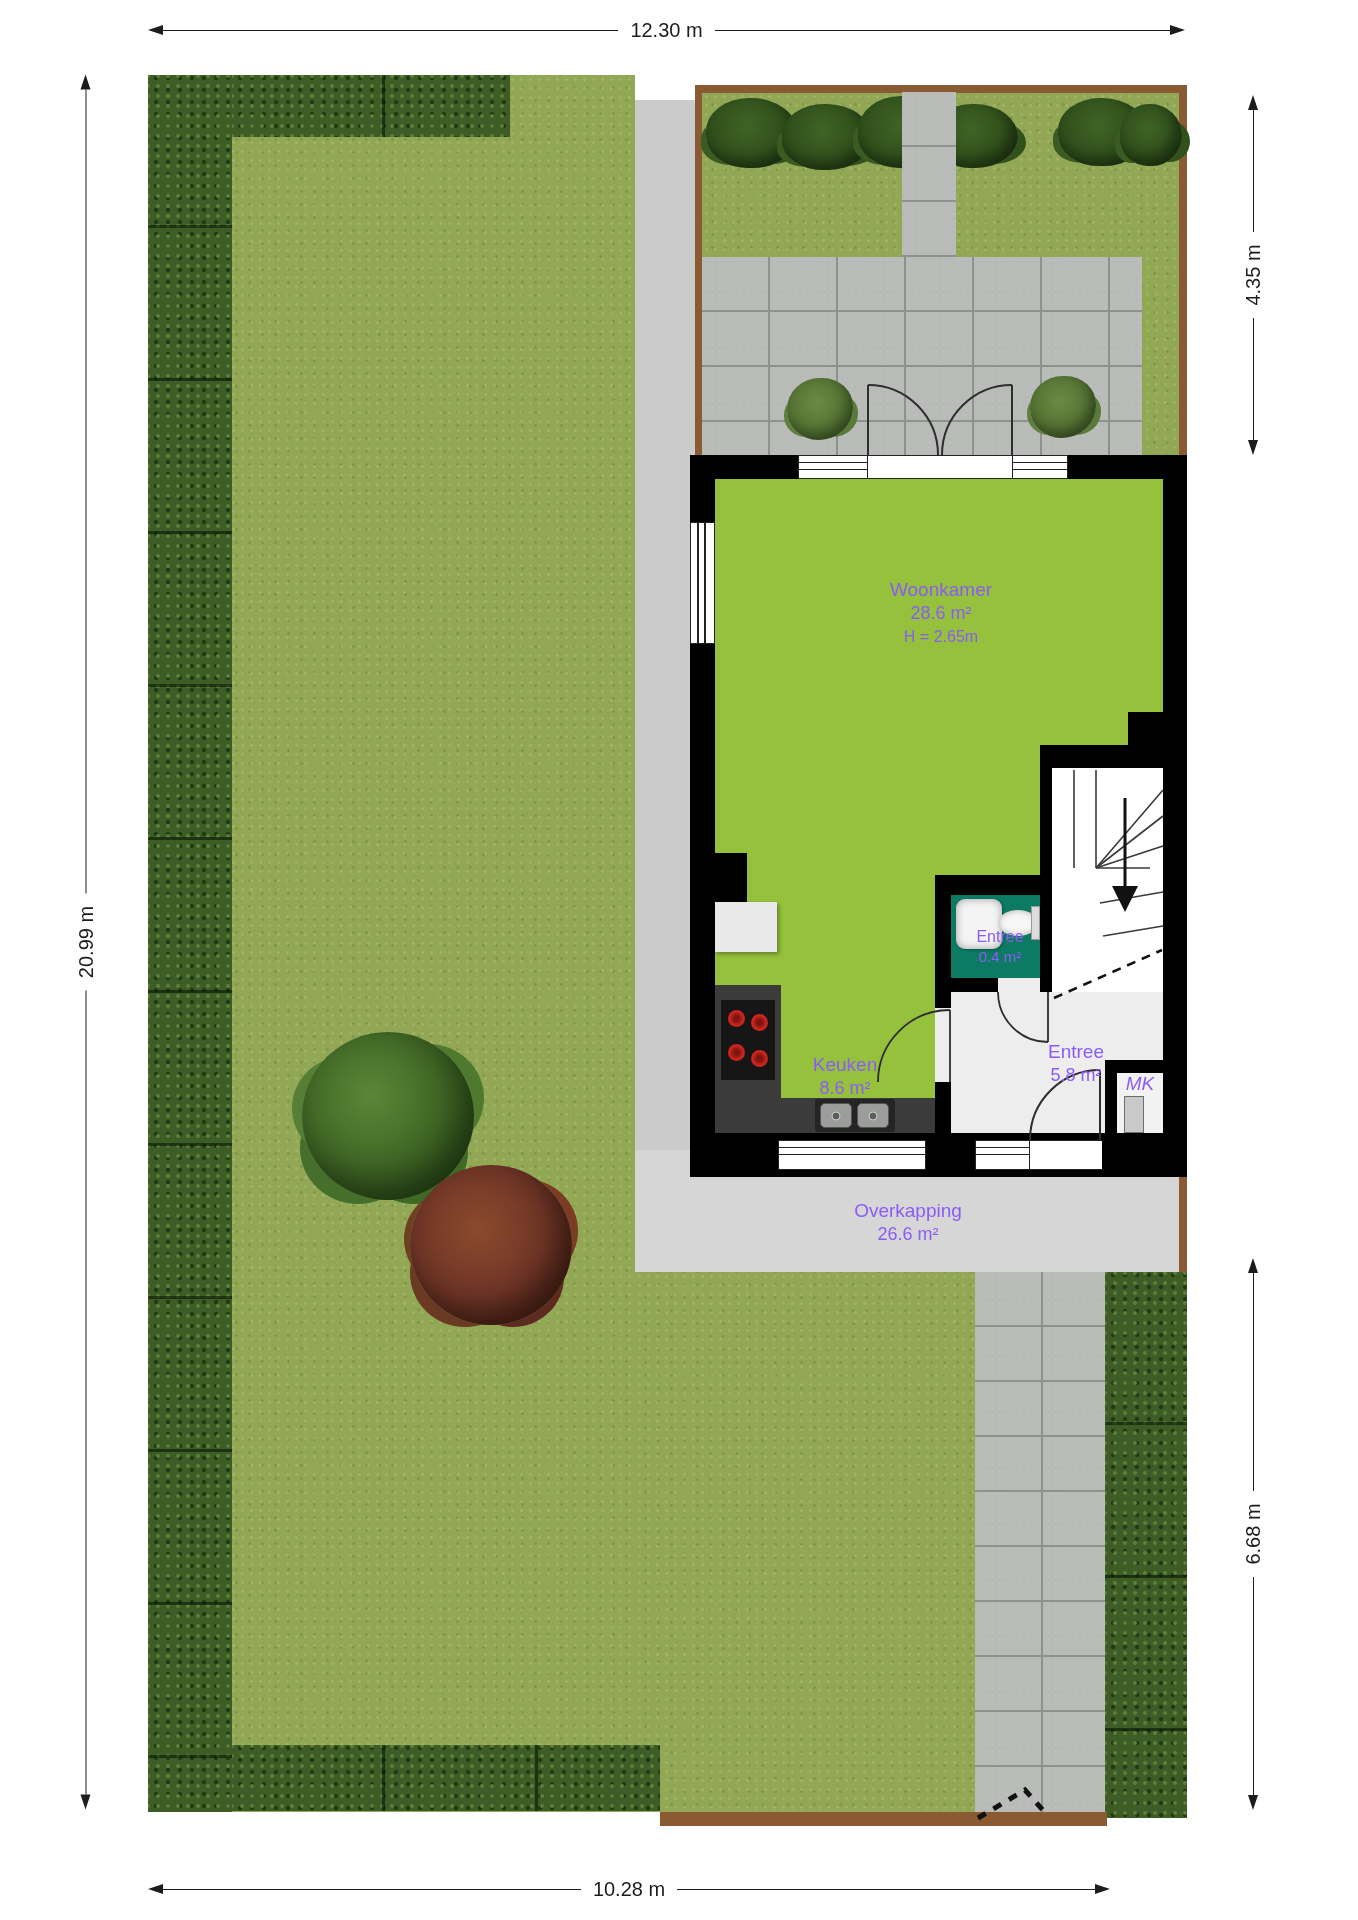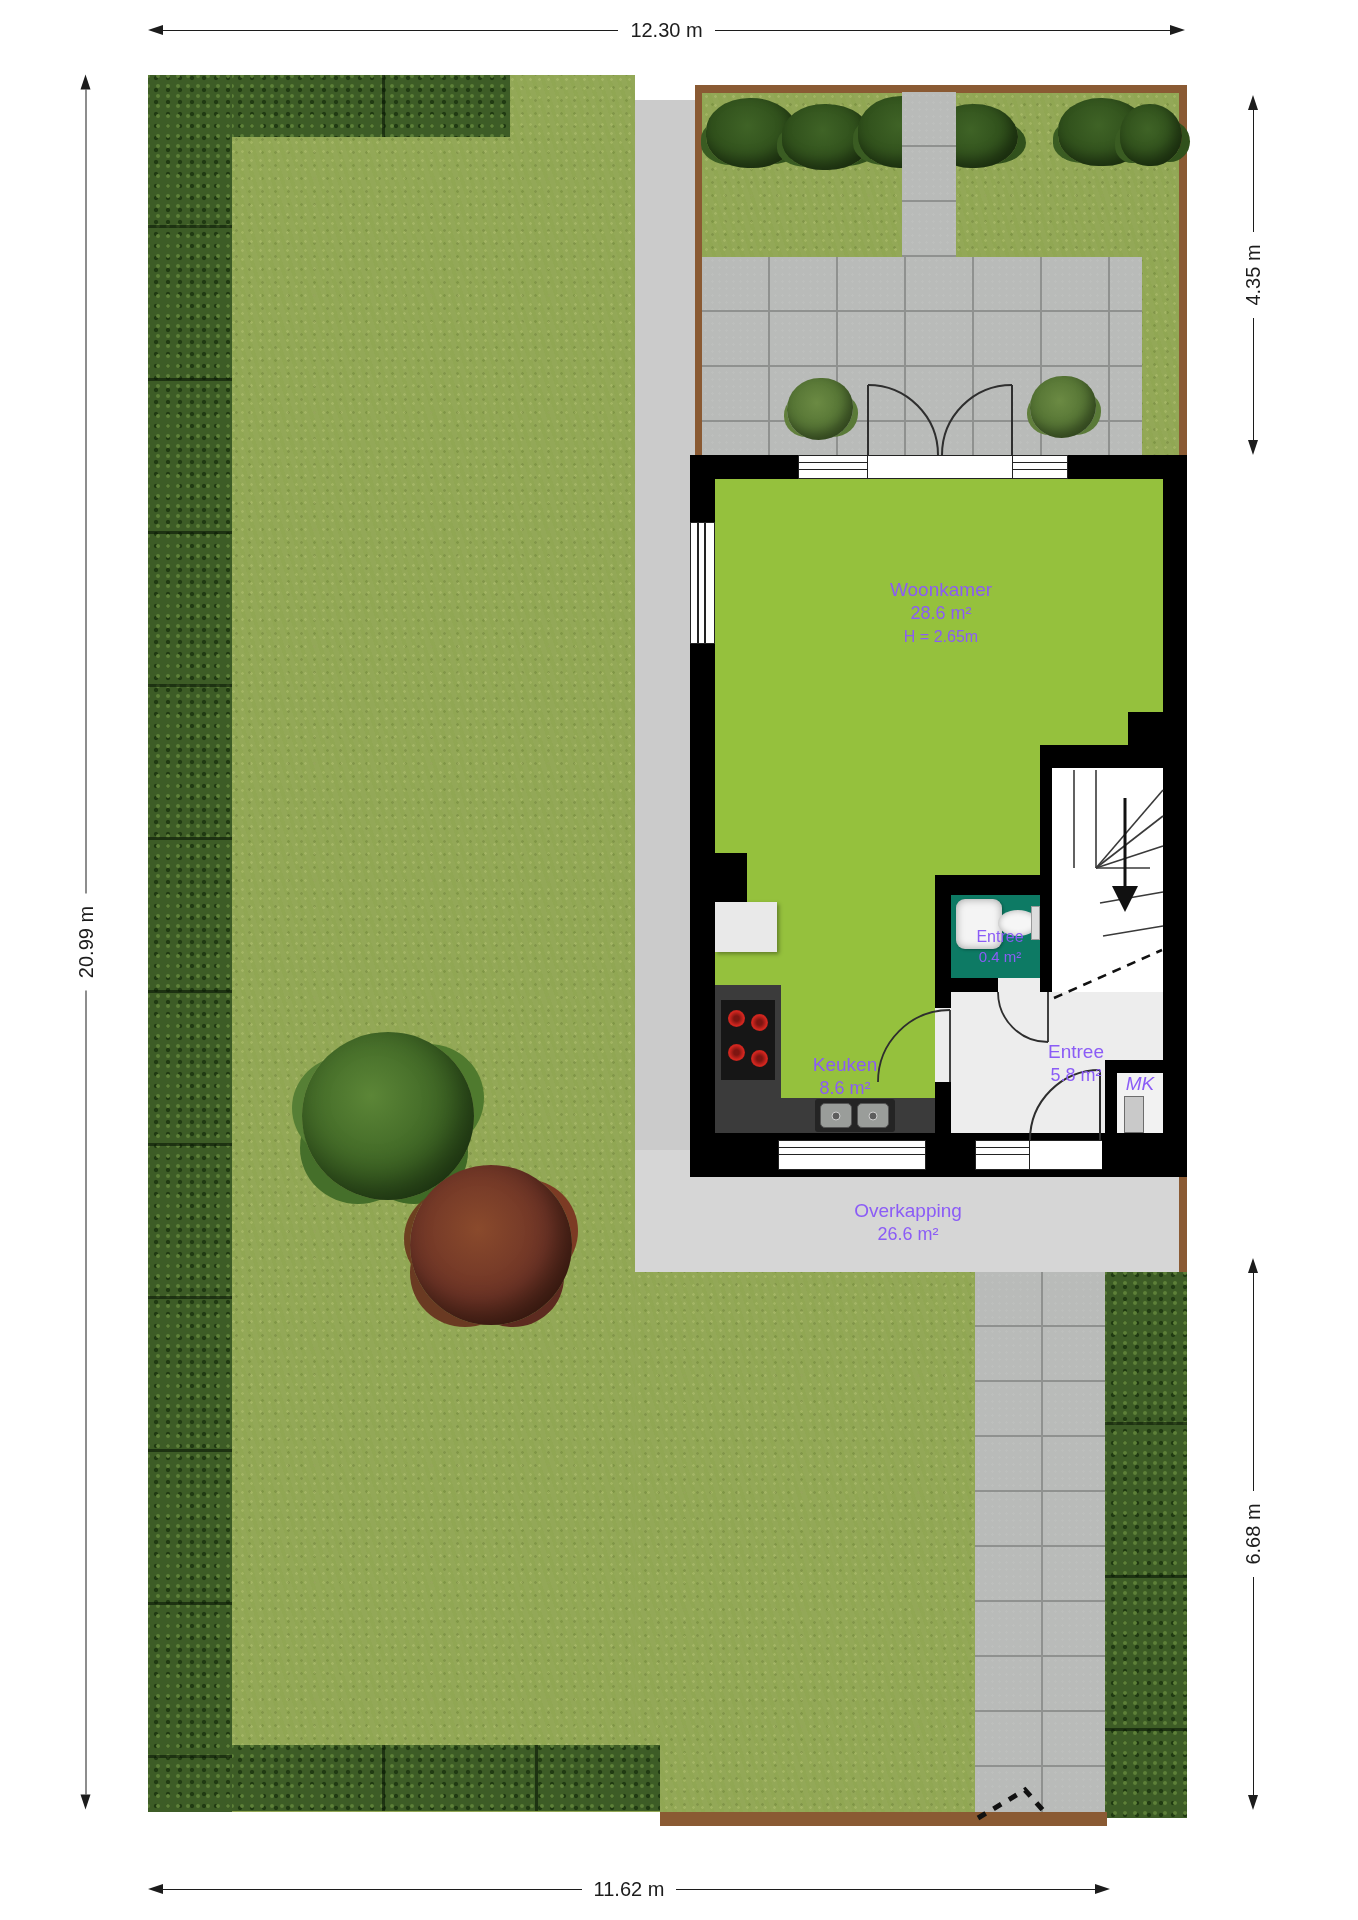--- a/index.html
+++ b/index.html
@@ -275,18 +275,18 @@
   <div class="dim vert" style="left:977px;top:1523px;width:552px;">
     <span class="arr arr-l"></span>
       <span class="ln"></span>
     <span class="lbl">6.68 m</span>
     <span class="ln"></span>
       <span class="arr arr-r"></span>
   </div>
   <div class="dim" style="left:148px;top:1878px;width:962px;">
     <span class="arr arr-l"></span>
       <span class="ln"></span>
-    <span class="lbl">11.62 m</span>
+    <span class="lbl">10.28 m</span>
     <span class="ln"></span>
       <span class="arr arr-r"></span>
   </div>
 
 </div>
 
 </body></html>

